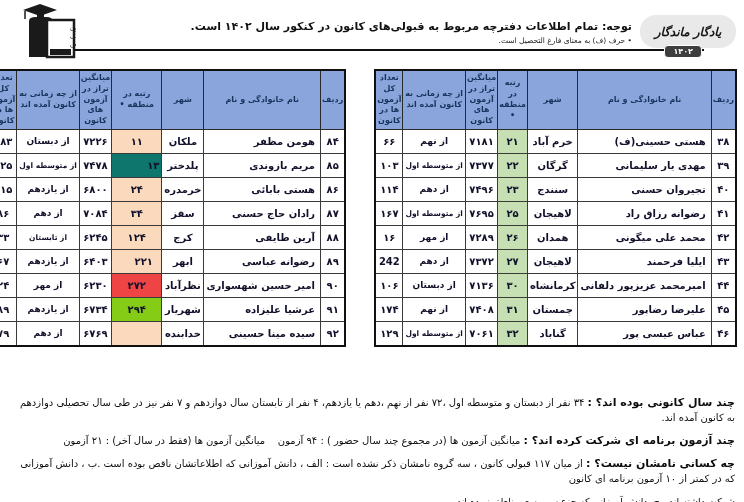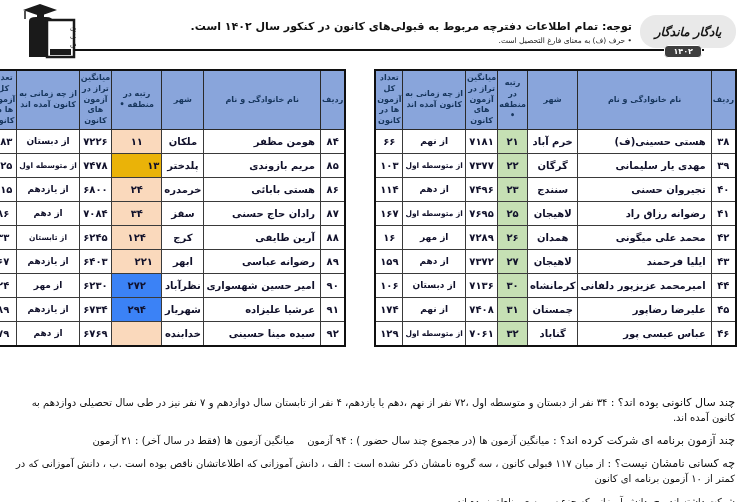--- a/index.html
+++ b/index.html
@@ -34,21 +34,21 @@
   }
   .ktable td{
     border:1px solid #3a3a3a;height:23px;font-size:10px;font-weight:bold;color:#10102a;
     text-align:center;vertical-align:middle;padding:0 2px;overflow:hidden;white-space:nowrap;
   }
   .ktable td.name{text-align:right;padding-right:5px;}
   .ktable td.since{font-size:9px;border-radius:12px;}
   
   .footer{direction:rtl;text-align:right;padding:0 9px;margin-top:48px;}
   .f-line{font-size:10px;line-height:15px;margin-bottom:8px;color:#0d0d0d;}
-  .f-line .h{font-weight:normal;font-size:11px;}
+  .f-line .h{font-weight:bold;font-size:11px;}
   .f-line .t{white-space:pre-wrap;}
   .f-line.cont{font-size:9.5px;margin-bottom:6px;}
 </style>
 </head>
 <body>
 
 <div class="header">
   <div class="logo">
     <svg width="66" height="56" viewBox="0 0 66 56">
       <polygon points="30,1 47,7 30,13 13,7" fill="#1a1a1a"></polygon>
@@ -145,21 +145,21 @@
           <td class="since">از مهر</td>
           <td>۱۶</td>
         </tr>
         <tr>
           <td>۴۳</td>
           <td class="name">ایلیا فرحمند</td>
           <td>لاهیجان</td>
           <td class="rank" style="background: rgb(198, 224, 180);">۲۷</td>
           <td>۷۳۷۲</td>
           <td class="since">از دهم</td>
-          <td>۱۵۹</td>
+          <td>242</td>
         </tr>
         <tr>
           <td>۴۴</td>
           <td class="name">امیرمحمد عزیزپور دلفانی</td>
           <td>کرمانشاه</td>
           <td class="rank" style="background: rgb(198, 224, 180);">۳۰</td>
           <td>۷۱۳۶</td>
           <td class="since">از دبستان</td>
           <td>۱۰۶</td>
         </tr>
@@ -212,21 +212,21 @@
           <td>ملکان</td>
           <td class="rank" style="background: rgb(250, 217, 188);">۱۱</td>
           <td>۷۲۲۶</td>
           <td class="since">از دبستان</td>
           <td>۱۸۳</td>
         </tr>
         <tr>
           <td>۸۵</td>
           <td class="name">مریم بازوندی</td>
           <td>پلدختر</td>
-          <td class="rank" style="background: #eab308; padding-left: 35px;">۱۳</td>
+          <td class="rank" style="background: #0f766e; padding-left: 35px;">۱۳</td>
           <td>۷۴۷۸</td>
           <td class="since" style="font-size: 7.5px;">از متوسطه اول</td>
           <td>۱۲۵</td>
         </tr>
         <tr>
           <td>۸۶</td>
           <td class="name">هستی بابائی</td>
           <td>خرمدره</td>
           <td class="rank" style="background: rgb(250, 217, 188);">۲۴</td>
           <td>۶۸۰۰</td>
@@ -257,30 +257,30 @@
           <td>ابهر</td>
           <td class="rank" style="background: rgb(250, 217, 188); padding-left: 16px;">۲۲۱</td>
           <td>۶۴۰۳</td>
           <td class="since">از یازدهم</td>
           <td>۶۷</td>
         </tr>
         <tr>
           <td>۹۰</td>
           <td class="name">امیر حسین شهسواری</td>
           <td>نظرآباد</td>
-          <td class="rank" style="background: #3b82f6; margin-left: 42px;">۲۷۲</td>
+          <td class="rank" style="background: #ef4444; margin-left: 42px;">۲۷۲</td>
           <td>۶۲۳۰</td>
           <td class="since">از مهر</td>
           <td>۲۴</td>
         </tr>
         <tr>
           <td>۹۱</td>
           <td class="name">عرشیا علیزاده</td>
           <td>شهریار</td>
-          <td class="rank" style="background: #3b82f6;">۲۹۴</td>
+          <td class="rank" style="background: #84cc16;">۲۹۴</td>
           <td>۶۷۳۴</td>
           <td class="since">از یازدهم</td>
           <td>۸۹</td>
         </tr>
         <tr>
           <td>۹۲</td>
           <td class="name">سیده مینا حسینی</td>
           <td>خدابنده</td>
           <td class="rank" style="background: rgb(250, 217, 188);"></td>
           <td>۶۷۶۹</td>

